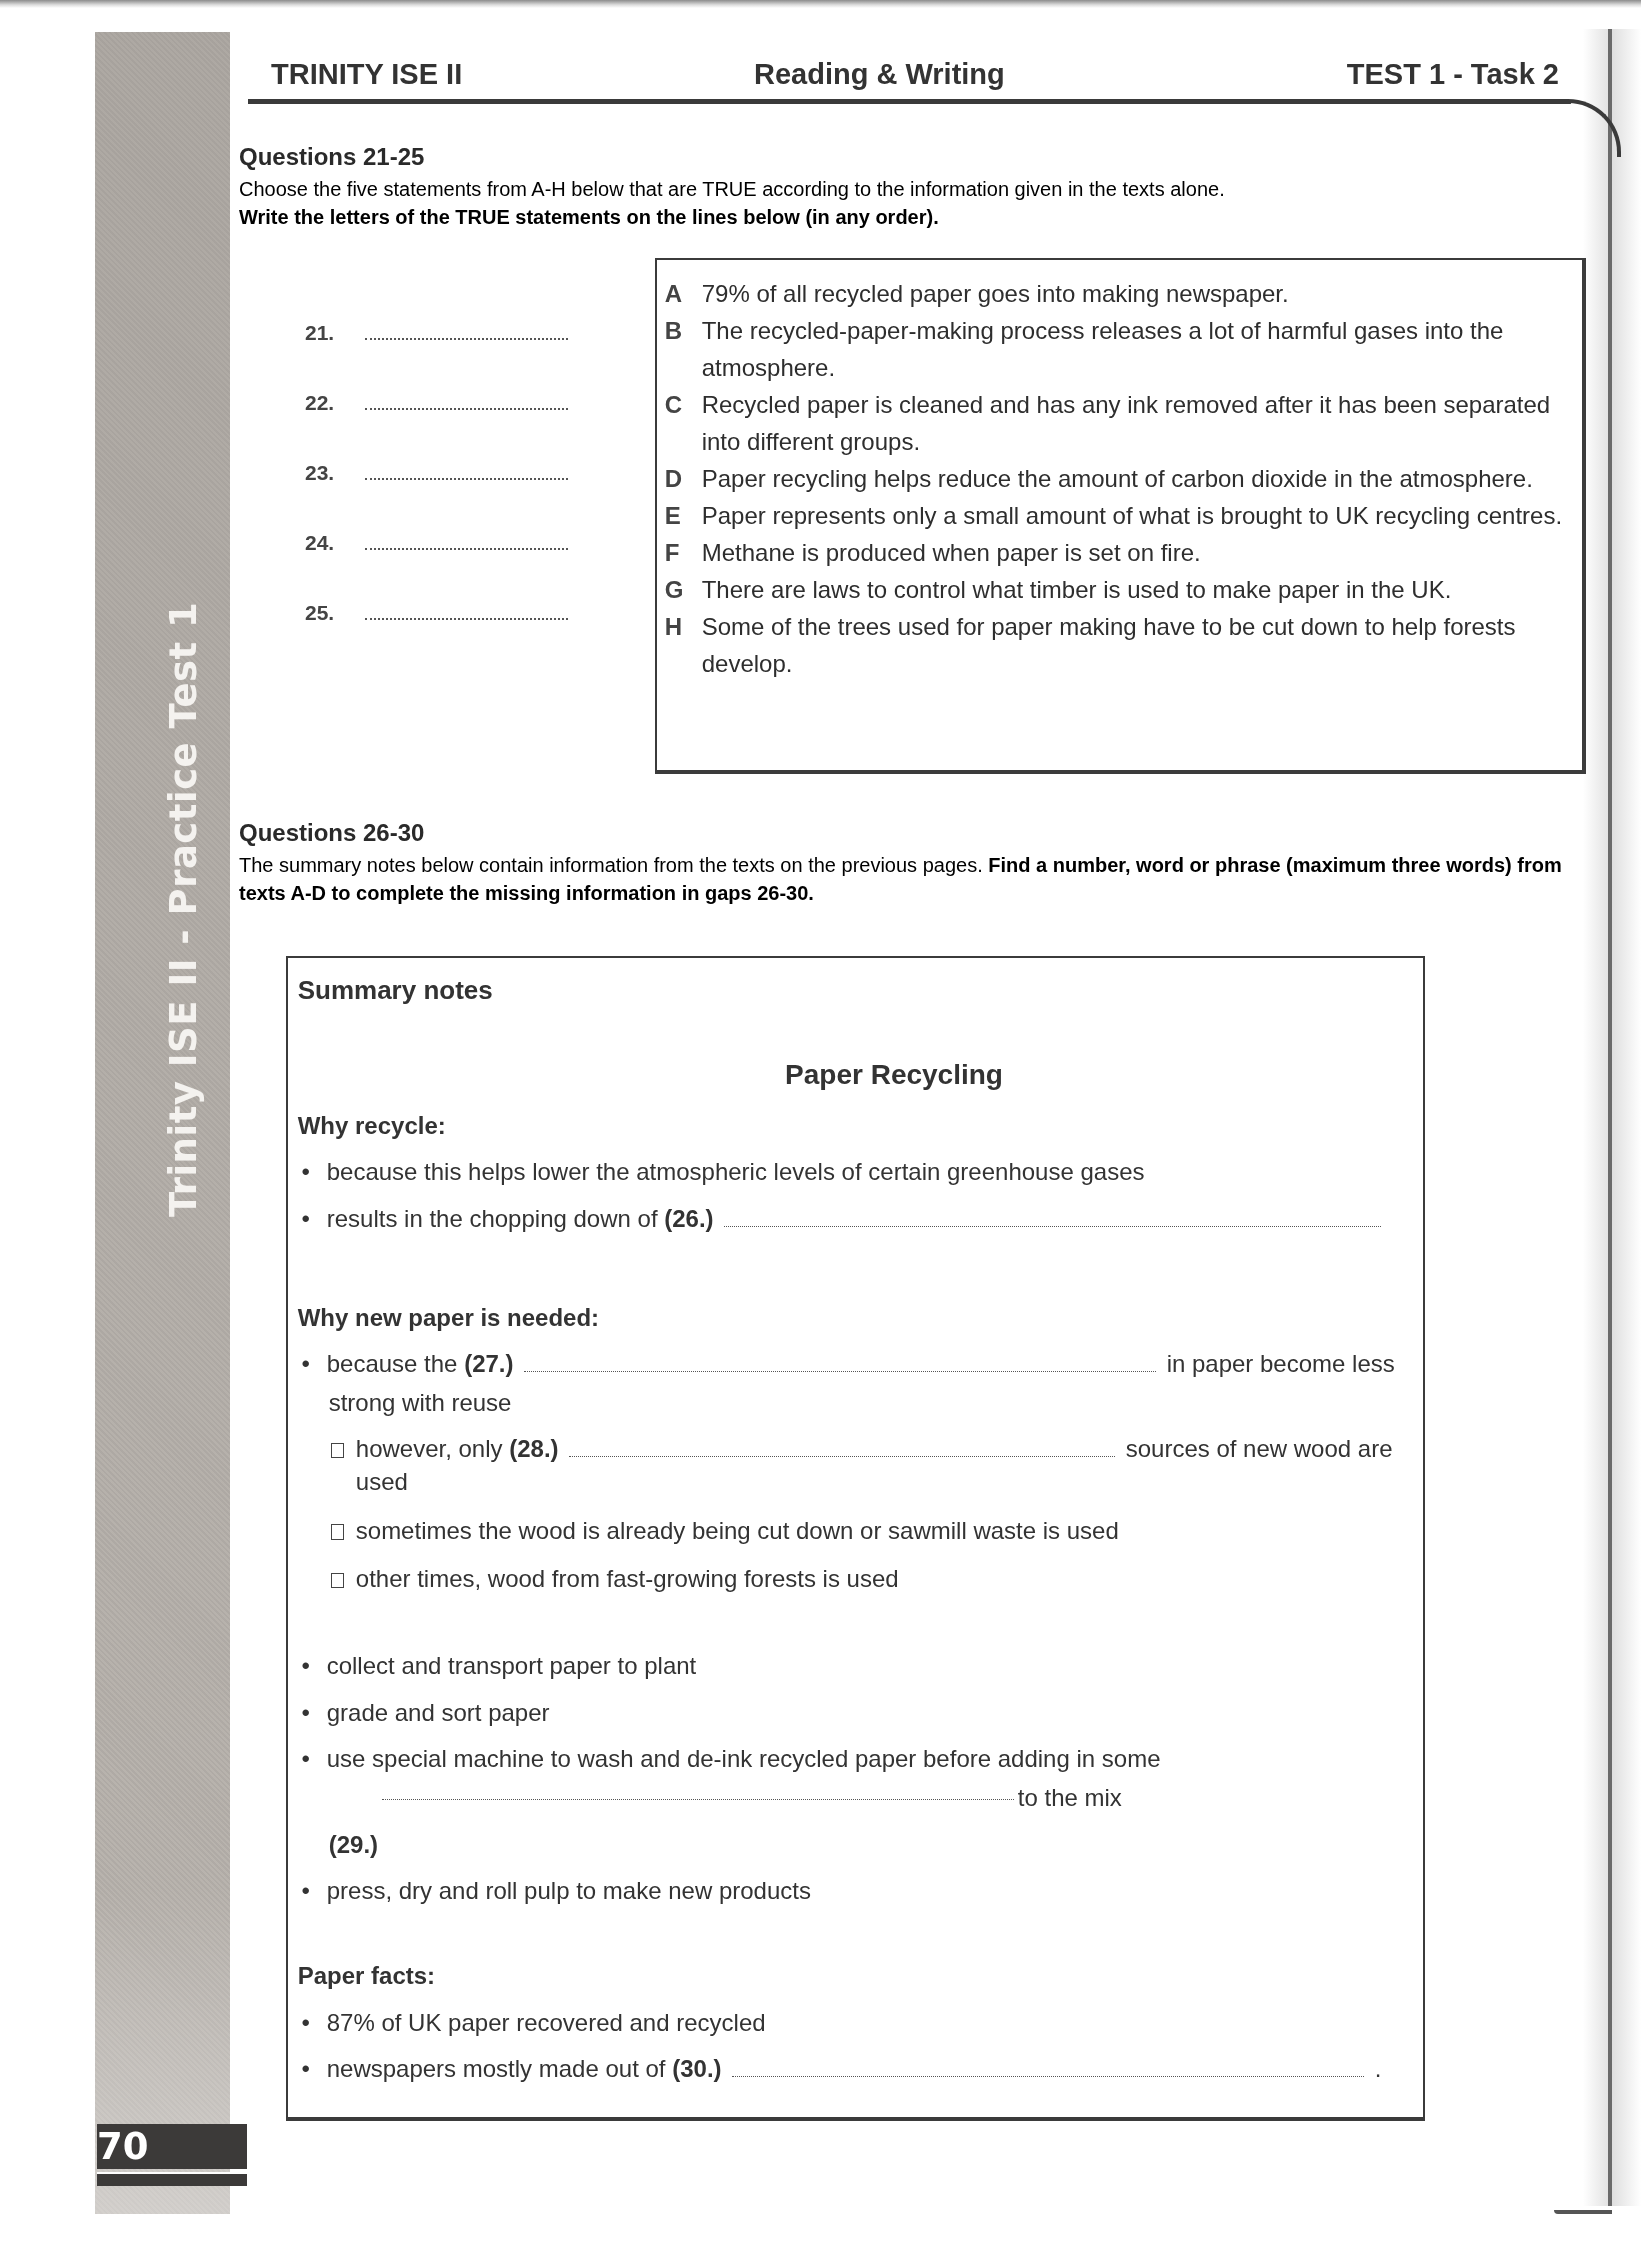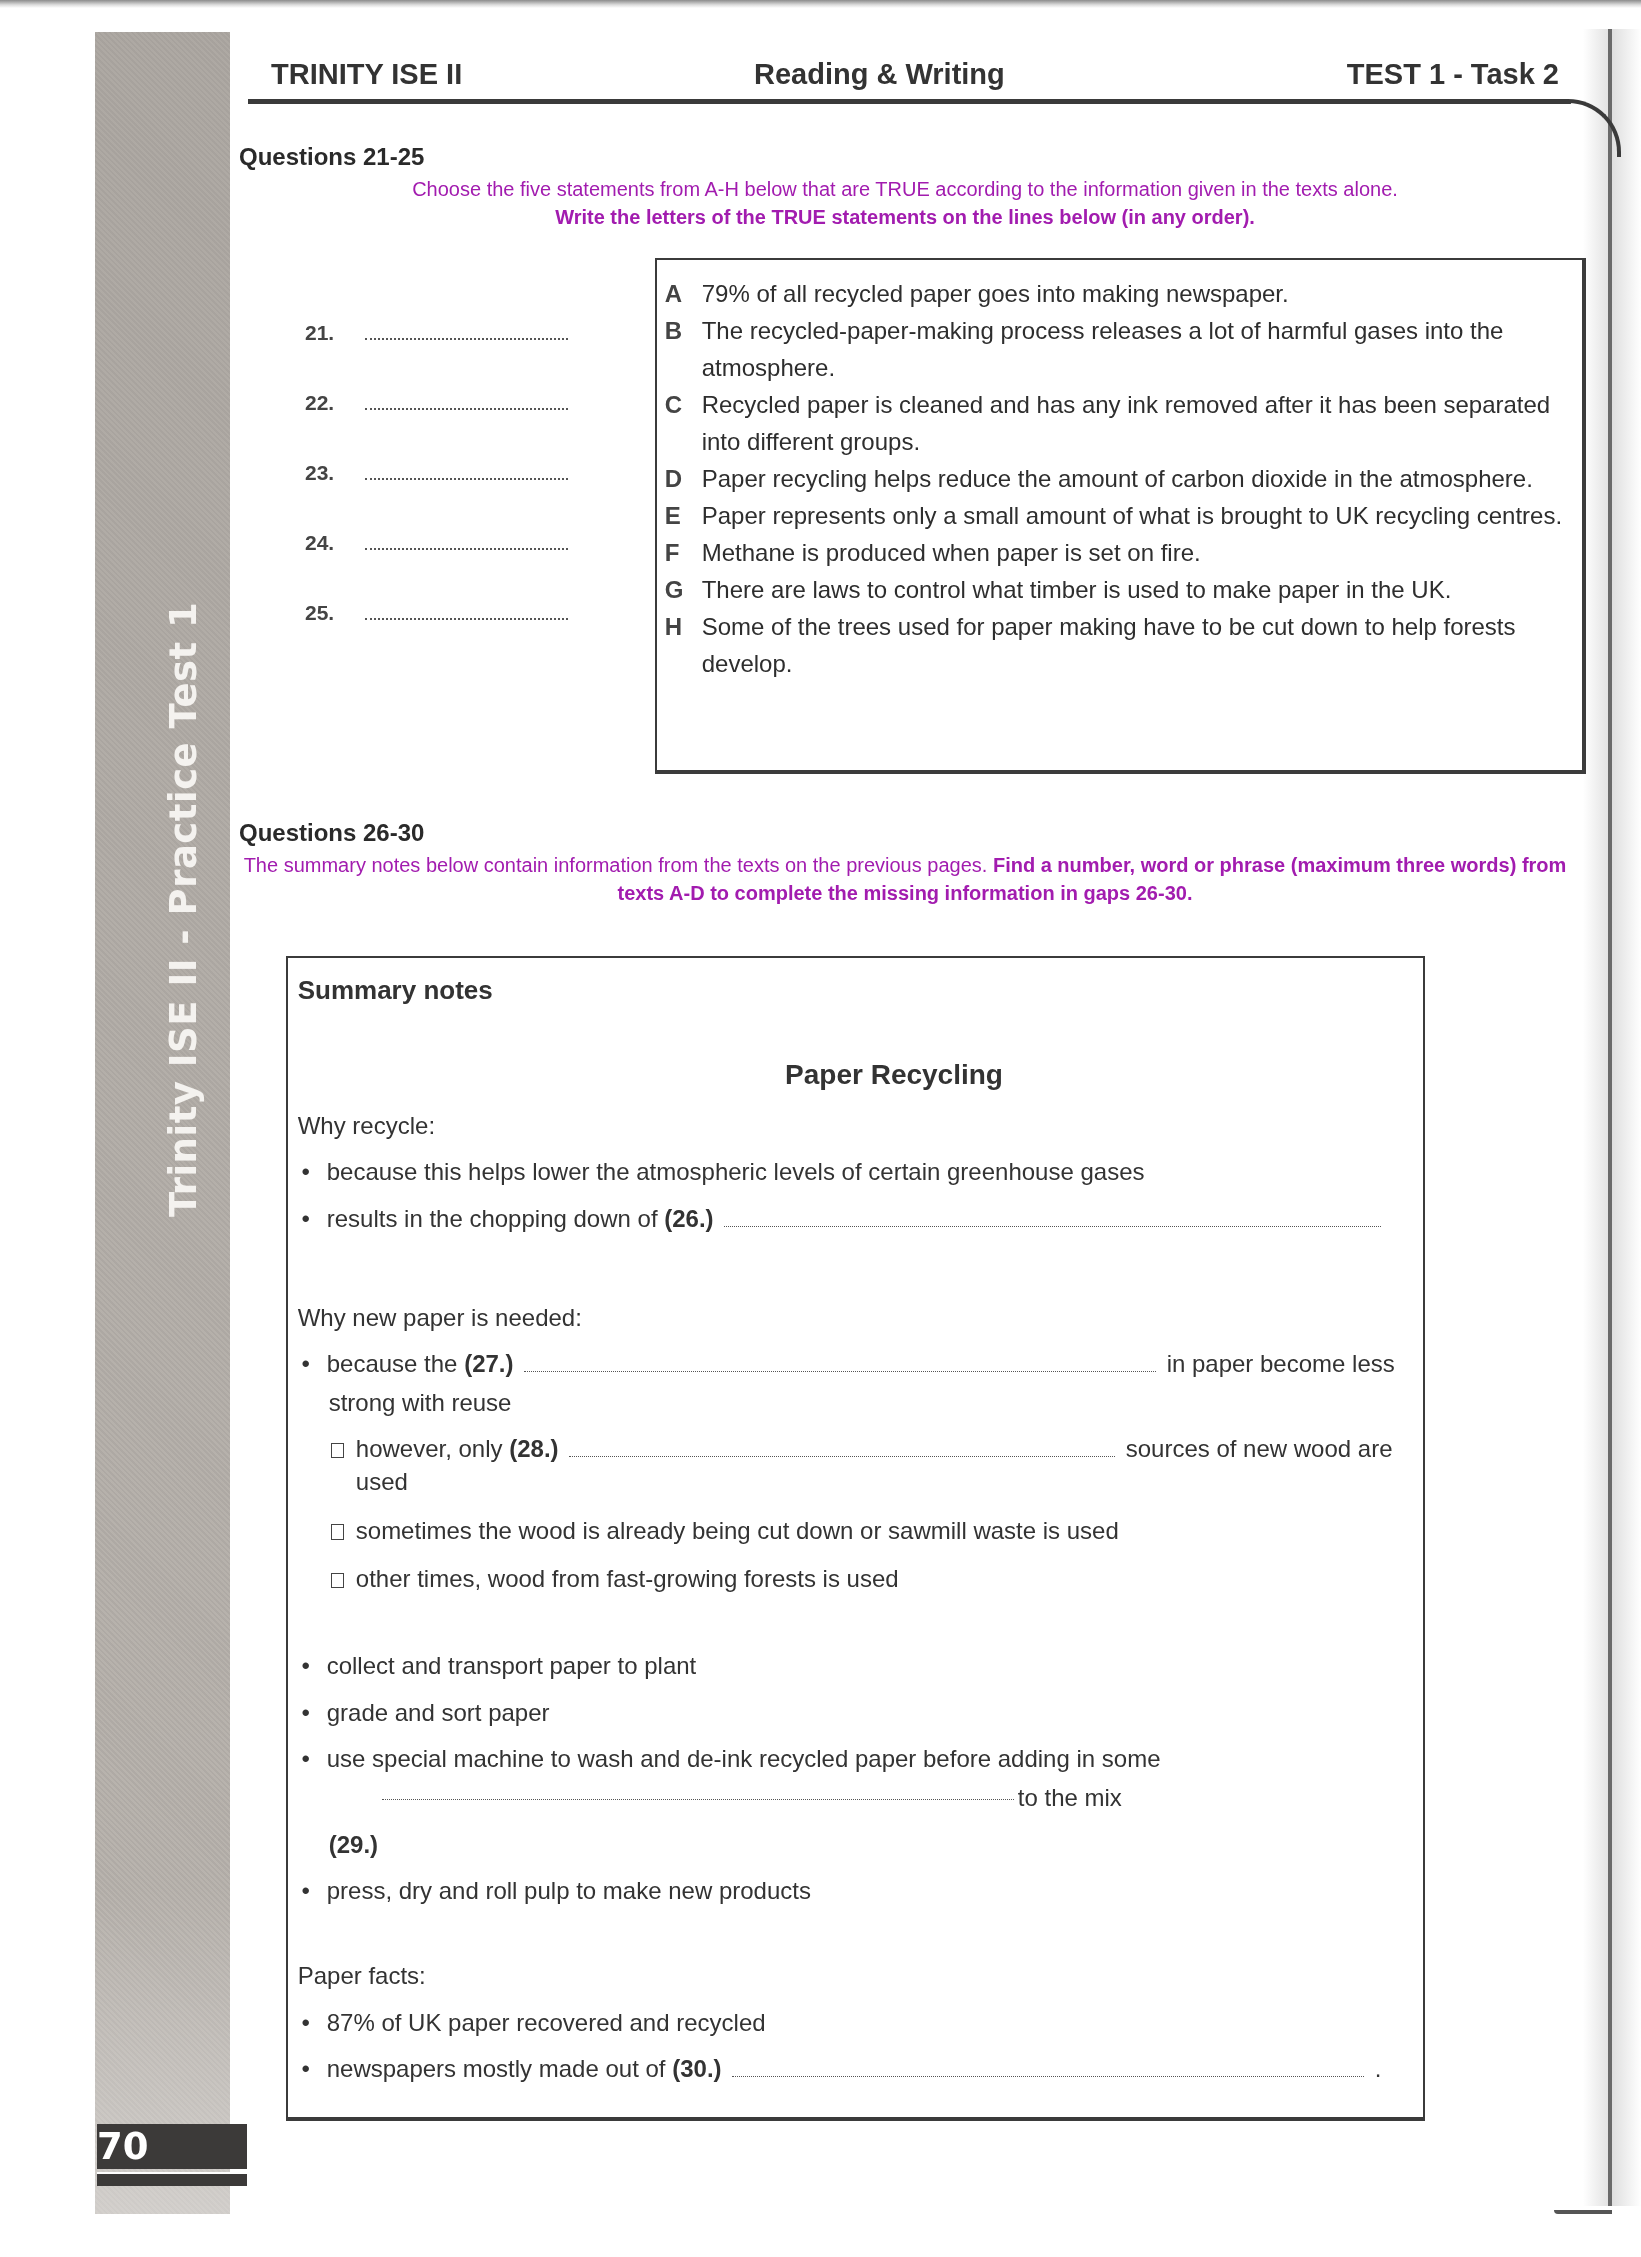--- a/index.html
+++ b/index.html
@@ -31,40 +31,40 @@
   .header-left, .header-center, .header-right { position: absolute; top: 0; font-weight: bold; font-size: 29px; color: #333; }
   .header-left { left: 23px; }
   .header-center { left: 506px; }
   .header-right { right: 60px; }
   .header-rule { position: absolute; left: 0; top: 41px; width: 1323px; height: 4.8px; background: #3a3a3a; border-radius: 0 19.3px 0 0; }
   .header-curve { position: absolute; left: 1303px; top: 41px; width: 70px; height: 58px;
     border-top: 4.8px solid #3a3a3a; border-right: 4.8px solid #3a3a3a; border-radius: 0 53px 0 0; }
 
   .section { position: absolute; left: 239px; width: 1332px; }
   .section-title { font-weight: bold; font-size: 24px; color: #2a2a2a; margin-bottom: 3.9px; }
-  .instructions { font-size: 20px; line-height: 28px; color: #a21caf; text-align: center; }
+  .instructions { font-size: 20px; line-height: 28px; color: #000000; }
   .instructions b { font-weight: bold; }
 
   .answer-lines { position: absolute; left: 305px; top: 321px; }
   .answer-line { display: flex; align-items: baseline; height: 70px; font-size: 21px; }
   .answer-num { font-weight: bold; width: 60px; color: #444; }
   .answer-dots { width: 203px; border-bottom: 2.9px dotted #555; height: 13.5px; }
 
   .statements-box { position: absolute; left: 655px; top: 258px; width: 931px; height: 516px;
     border: 2.9px solid #3b3b3b; border-bottom-width: 4.8px; border-right-width: 4.8px; padding: 15.4px 13.5px 0 7.7px; }
   .statement { display: flex; font-size: 24px; line-height: 37px; color: #2e2e2e; }
   .statement-letter { width: 37px; flex-shrink: 0; font-weight: bold; color: #444; }
   .statement-text { flex: 1; }
 
   .summary-box { position: absolute; left: 286px; top: 956px; width: 1139px; height: 1165px;
     border: 2.9px solid #3b3b3b; border-bottom-width: 4.8px; padding: 17.4px 9.7px 0 9.7px; }
   .summary-heading { font-weight: bold; font-size: 26px; color: #333; }
   .summary-title { text-align: center; font-weight: bold; font-size: 28px; color: #333; margin-top: 53px; margin-left: 77px; }
   .summary-group { margin-top: 17.4px; }
-  .group-label { font-size: 24px; line-height: 33px; color: #333; margin-bottom: 13.5px; }
+  .group-label { font-size: 24px; line-height: 33px; color: #333; margin-bottom: 13.5px; font-weight: bold; }
   .note { display: flex; font-size: 24px; line-height: 33px; color: #333; margin-bottom: 13.5px; }
   .note-cont { padding-left: 31px; }
   .bullet { width: 29px; flex-shrink: 0; padding-left: 3.9px; }
   .subnote { display: flex; font-size: 24px; line-height: 33px; color: #333; margin-bottom: 15.4px; padding-left: 33px; }
   .checkbox { width: 13.5px; height: 15.4px; border: 1.4px solid #444; display: inline-block; margin-right: 11.6px; margin-top: 10.6px; flex-shrink: 0; }
   .gap-num { font-weight: bold; margin-top: 47px; }
   .dotfill { display: inline-block; border-bottom: 1.9px dotted #555; height: 19.3px; vertical-align: baseline; margin: 0 3.9px; }
   .spacer-group { height: 35px; }
 </style>
 </head>

